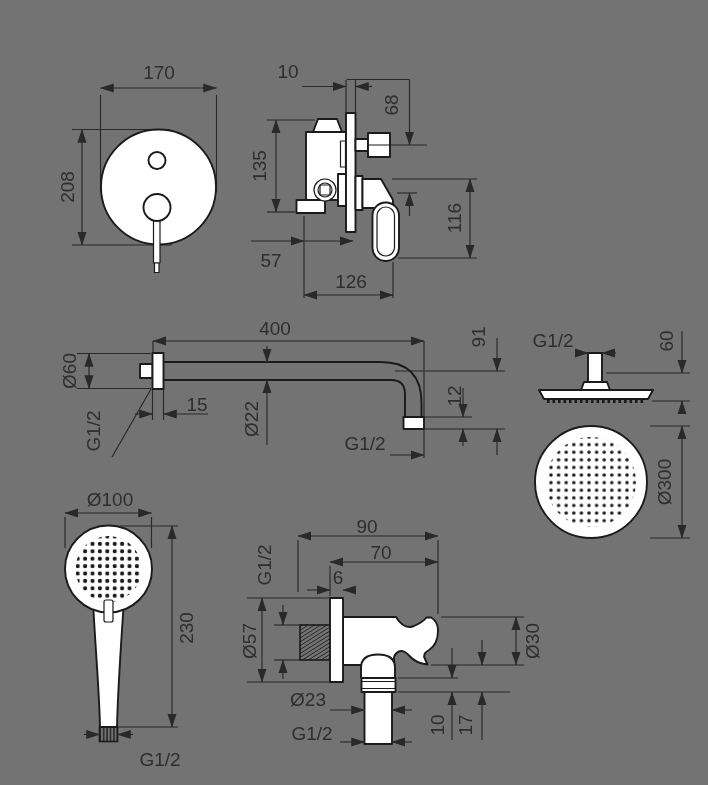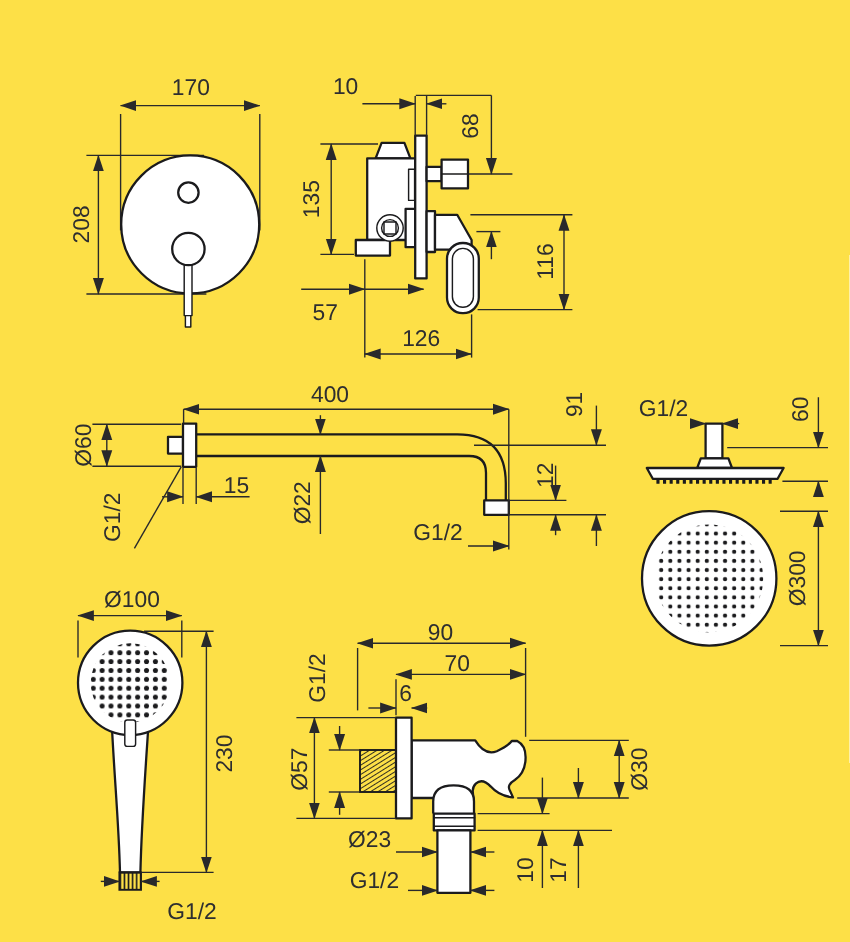--- a/index.html
+++ b/index.html
@@ -1,16 +1,16 @@
 <!DOCTYPE html>
 <html><head>
 <meta charset="utf-8">
 <style>
   html,body{margin:0;padding:0;background:#ffffff;}
-  .stage{position:relative;width:708px;height:785px;background:#fde047;overflow:hidden;text-align:right;}
+  .stage{position:relative;width:708px;height:785px;background:#737373;overflow:hidden;text-align:right;}
   svg{display:block;}
   .obj{fill:none;stroke:#1b1b1d;stroke-width:1.9;stroke-linejoin:round;stroke-linecap:round;}
   .objf{fill:#ffffff;stroke:#1b1b1d;stroke-width:1.9;stroke-linejoin:round;}
   .thin{stroke-width:1.2;}
   .dim{fill:none;stroke:#29292b;stroke-width:1.15;}
   .lbl{font-family:"Liberation Sans","DejaVu Sans",sans-serif;font-size:19px;fill:#2e2e30;}
   .ticks{stroke:#1b1b1d;stroke-width:3.2;stroke-dasharray:2.6 2.9;fill:none;}
 </style>
 </head>
 <body>

